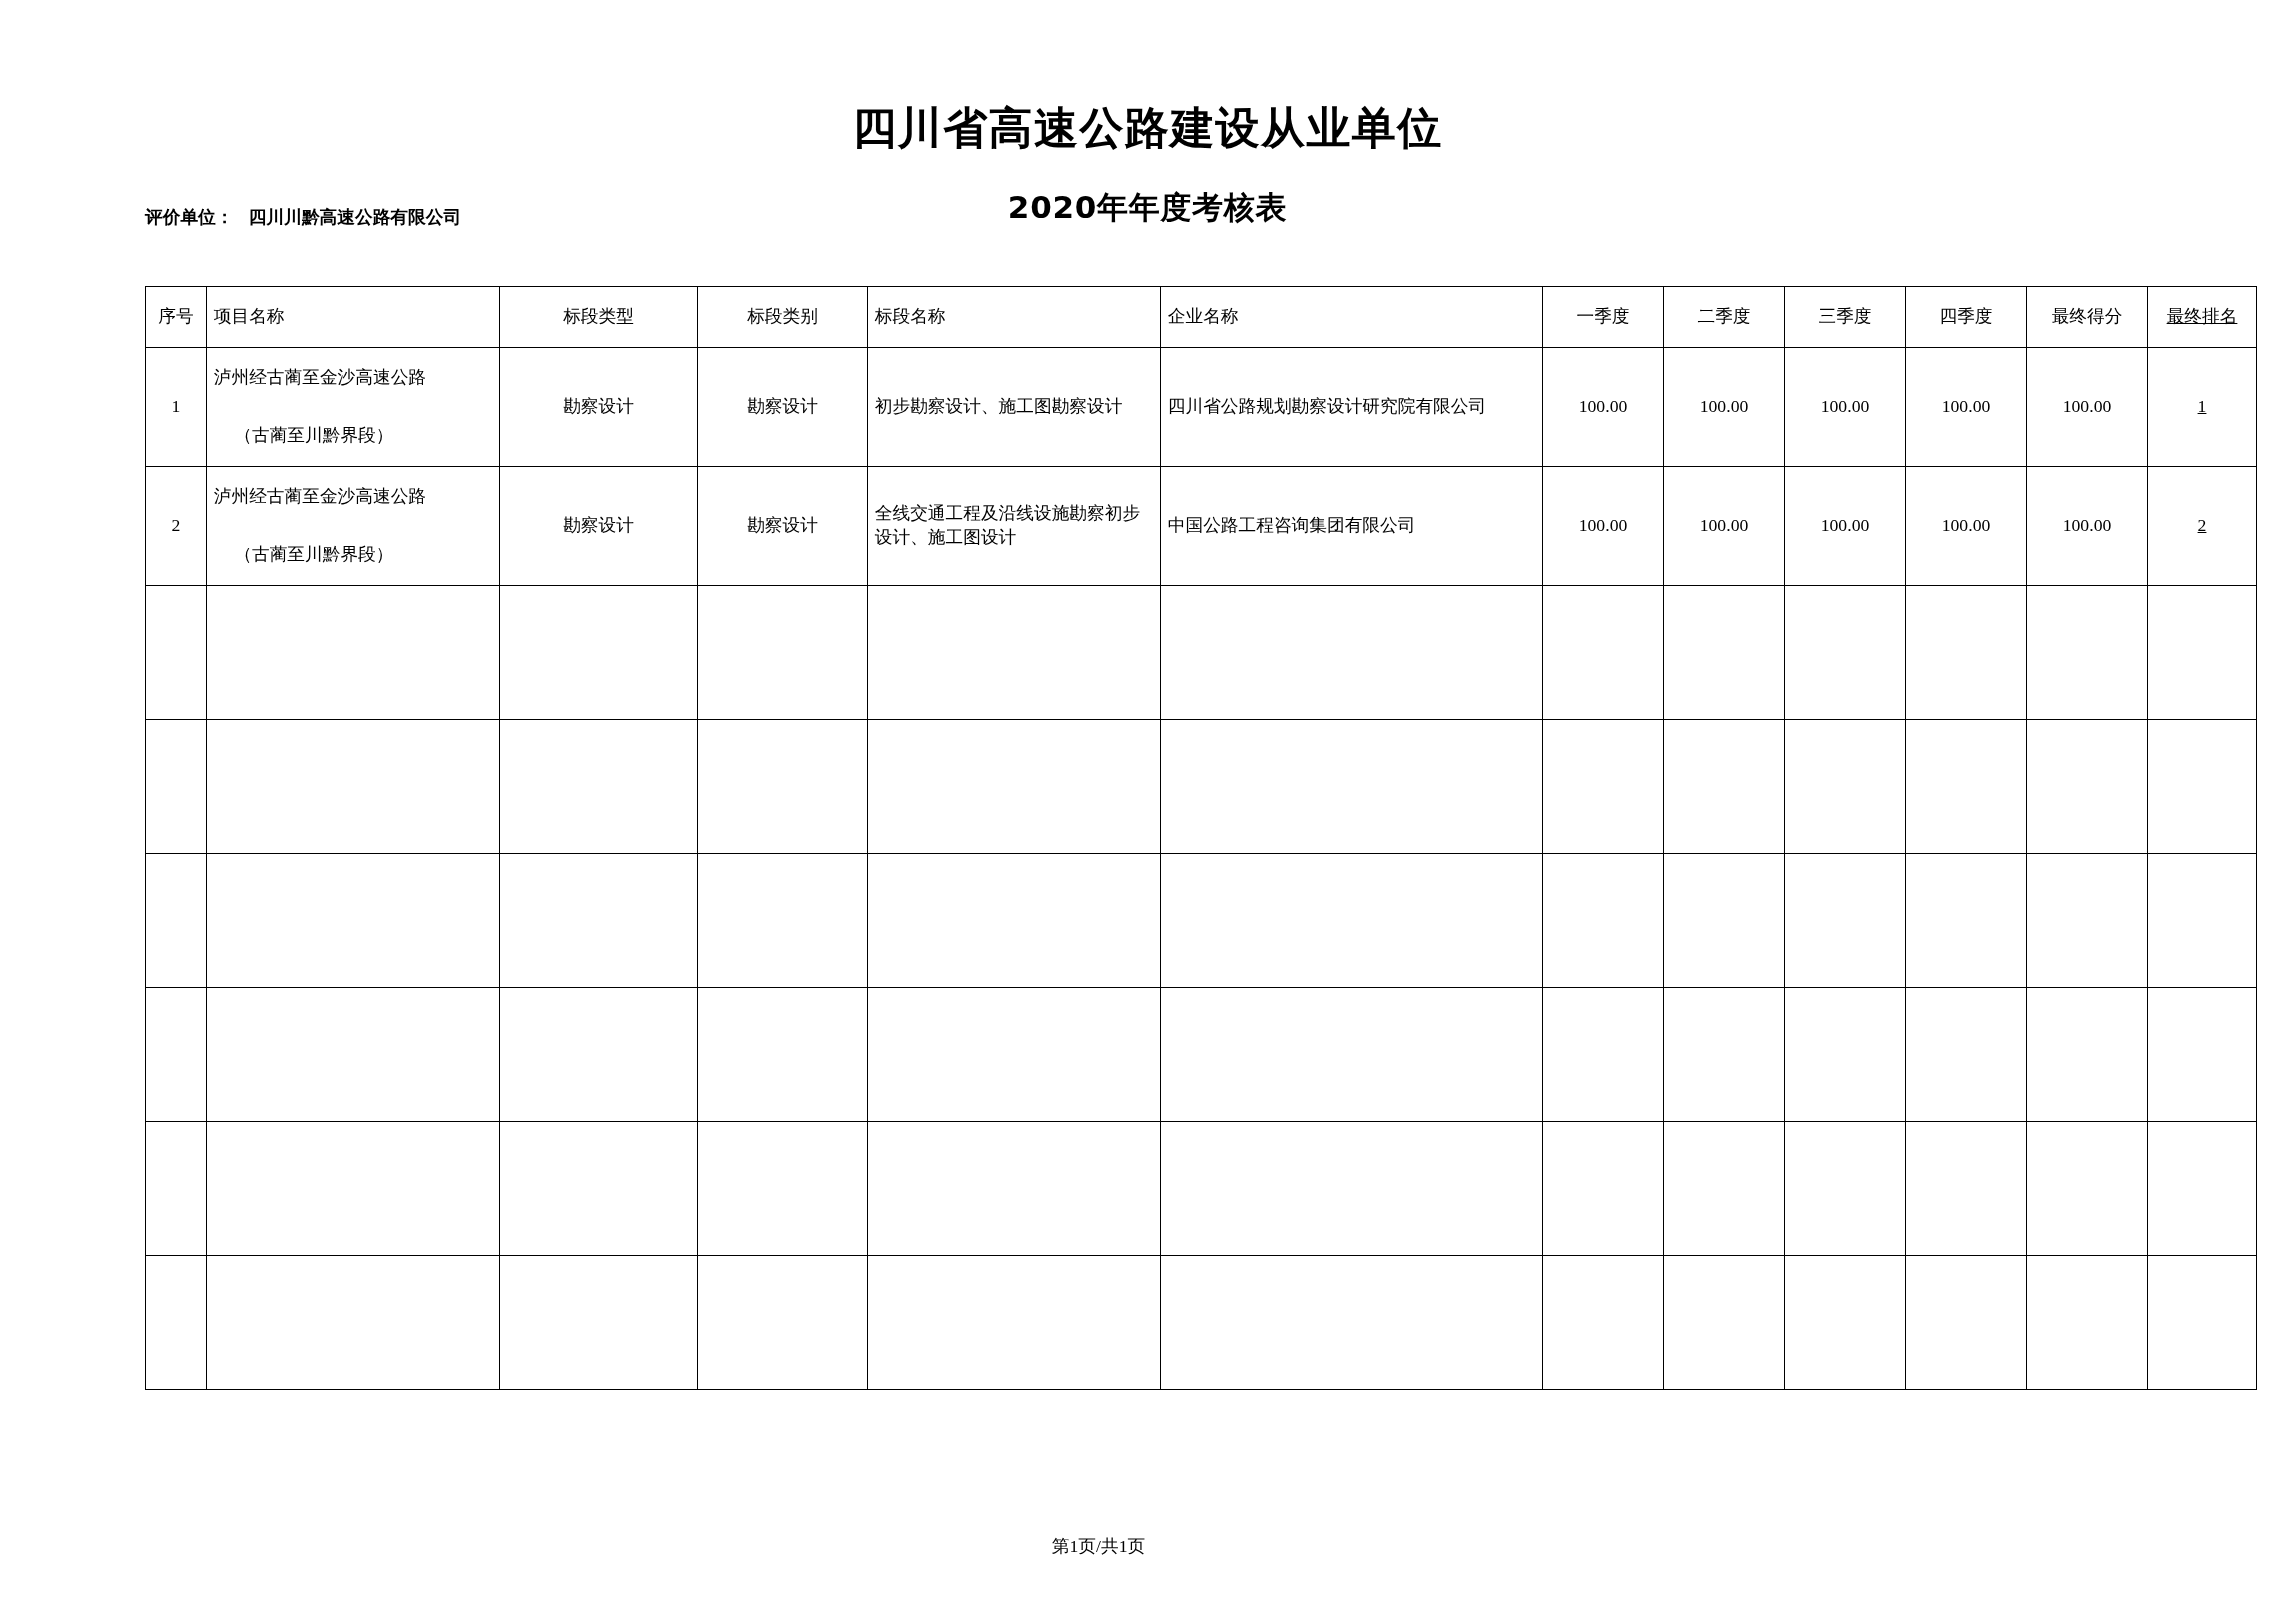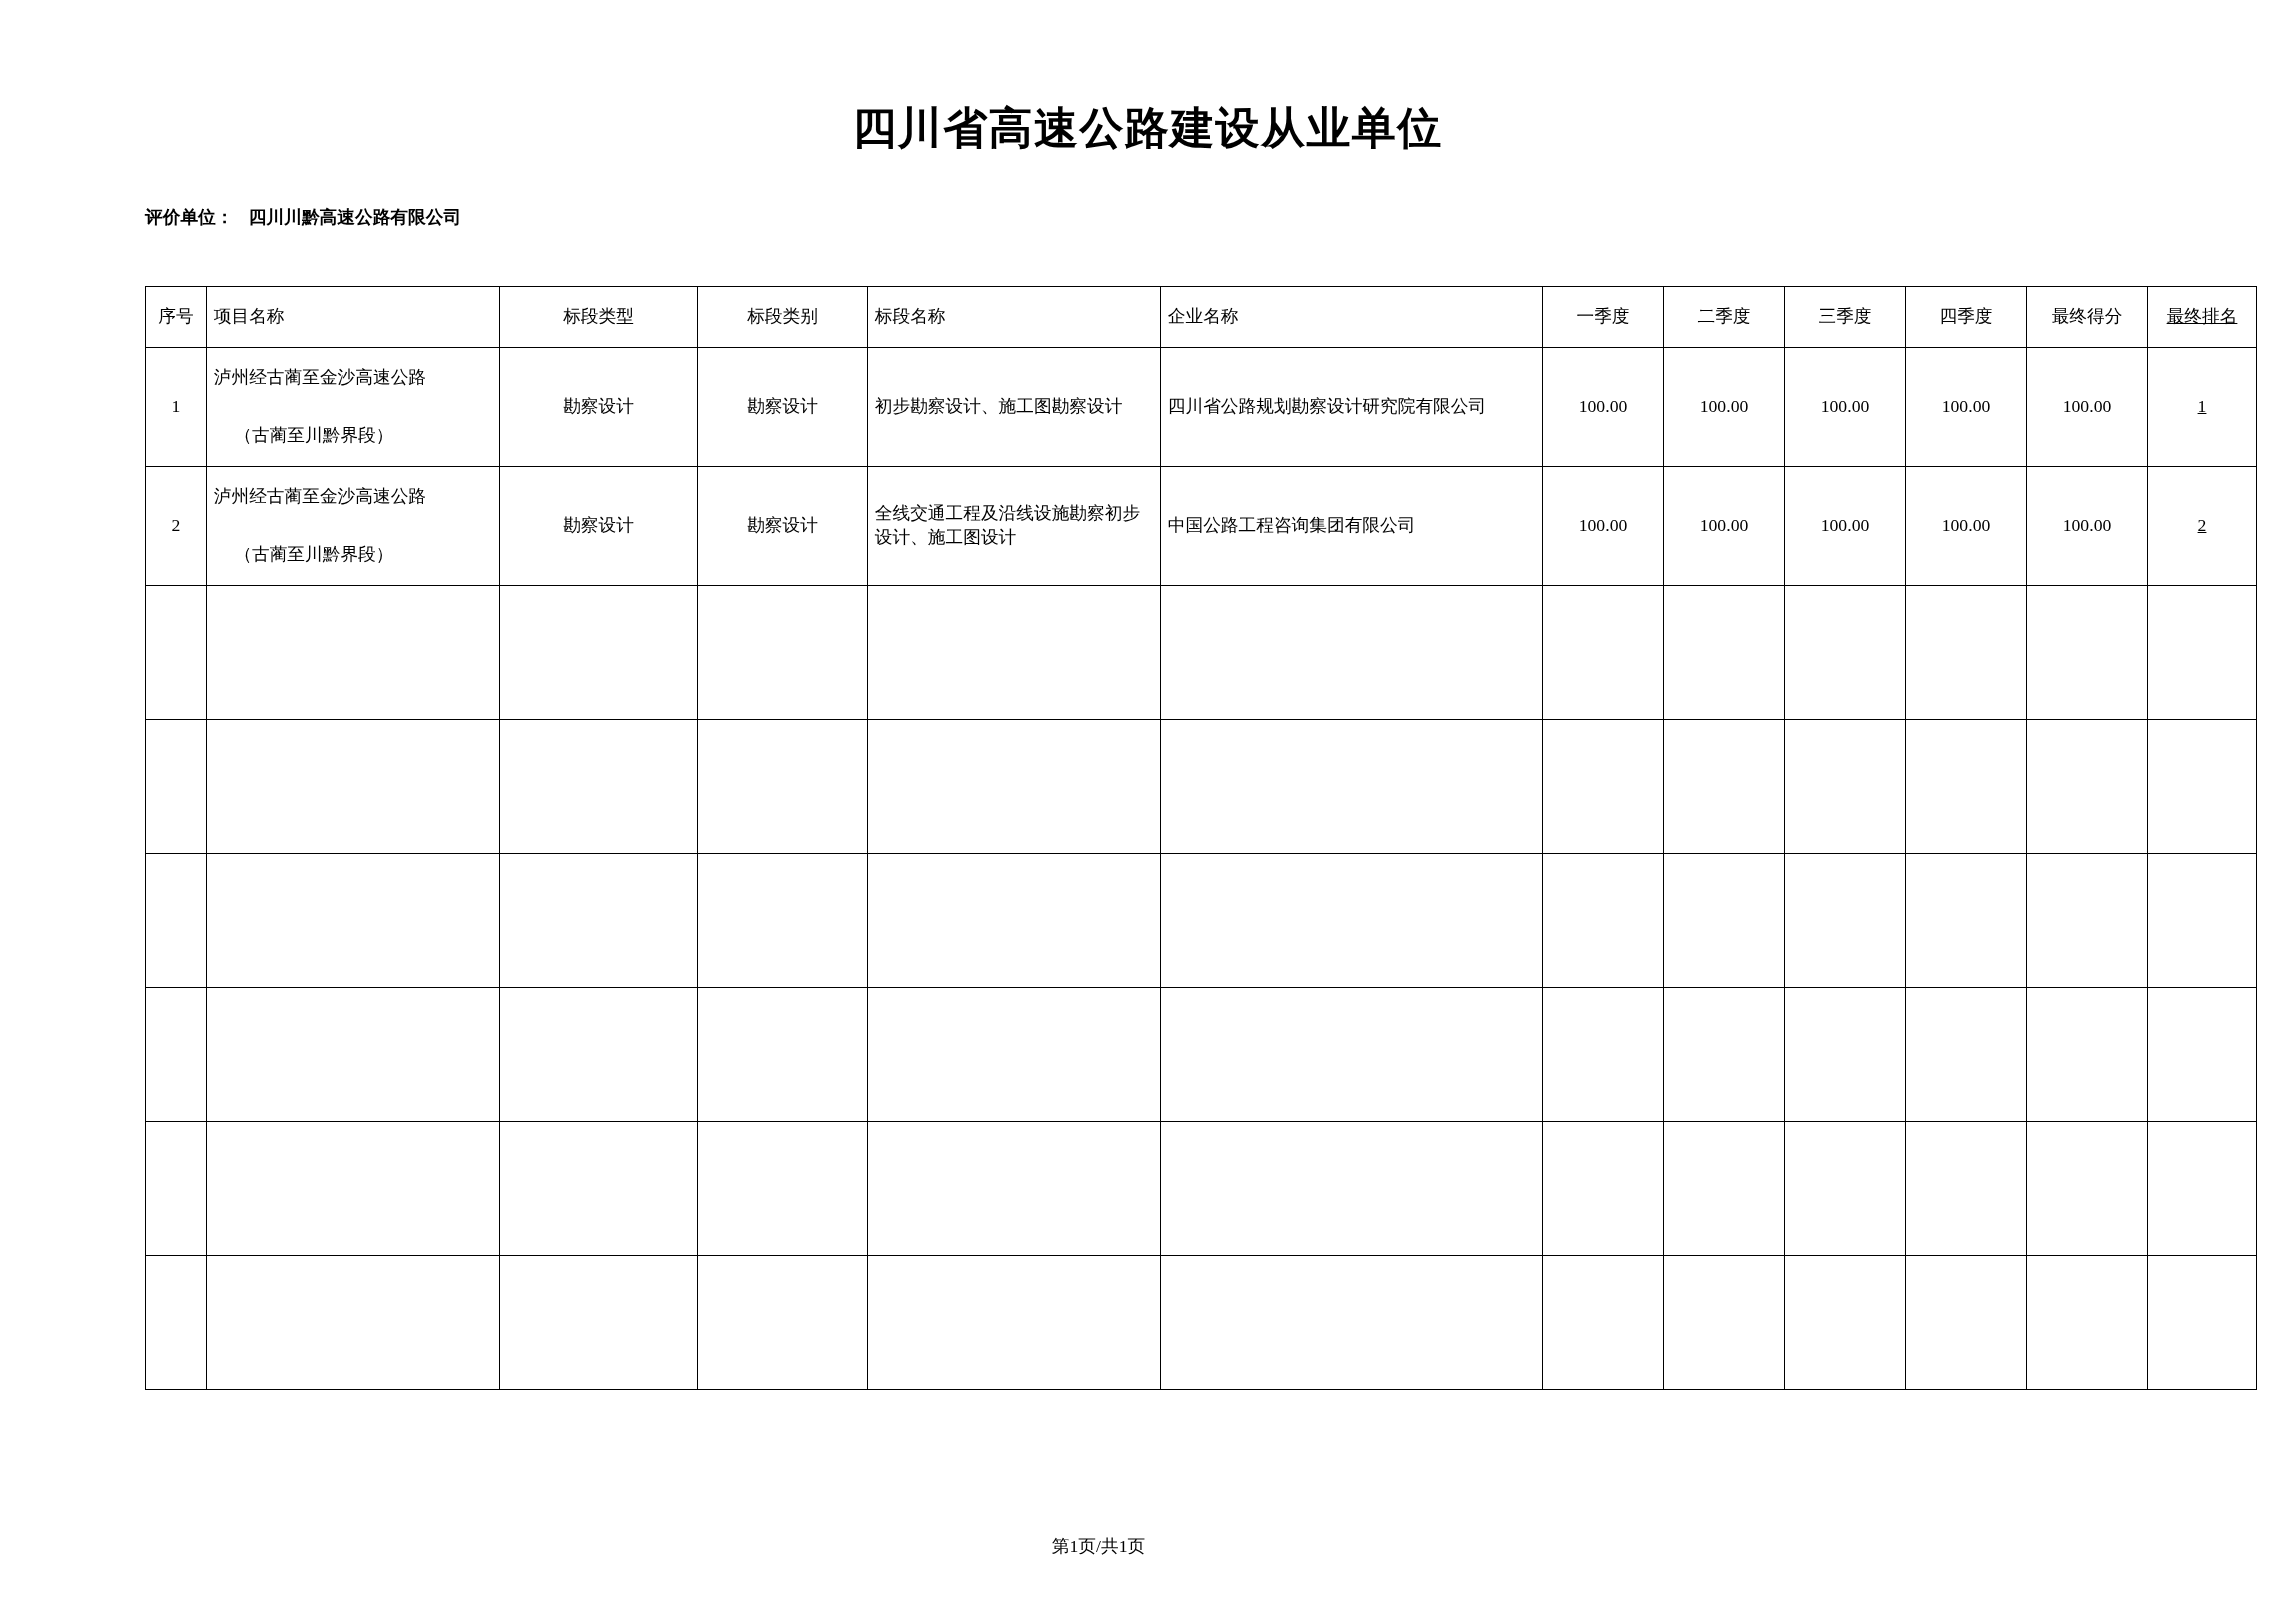--- a/index.html
+++ b/index.html
@@ -103,20 +103,21 @@
     font-size: 17.7px;
     font-family: "Liberation Serif", "DejaVu Serif", serif;
   }
 </style>
 </head>
 <body>
 
 <div class="page">
 
   <div class="title-main">四川省高速公路建设从业单位</div>
+  <div class="title-sub">2020年年度考核表</div>
 
   <div class="eval-unit">
     <span class="label">评价单位：</span>
     <span class="value">四川川黔高速公路有限公司</span>
   </div>
 
   <table class="main-table">
     <thead>
       <tr>
         <td class="c-seq">序号</td>

